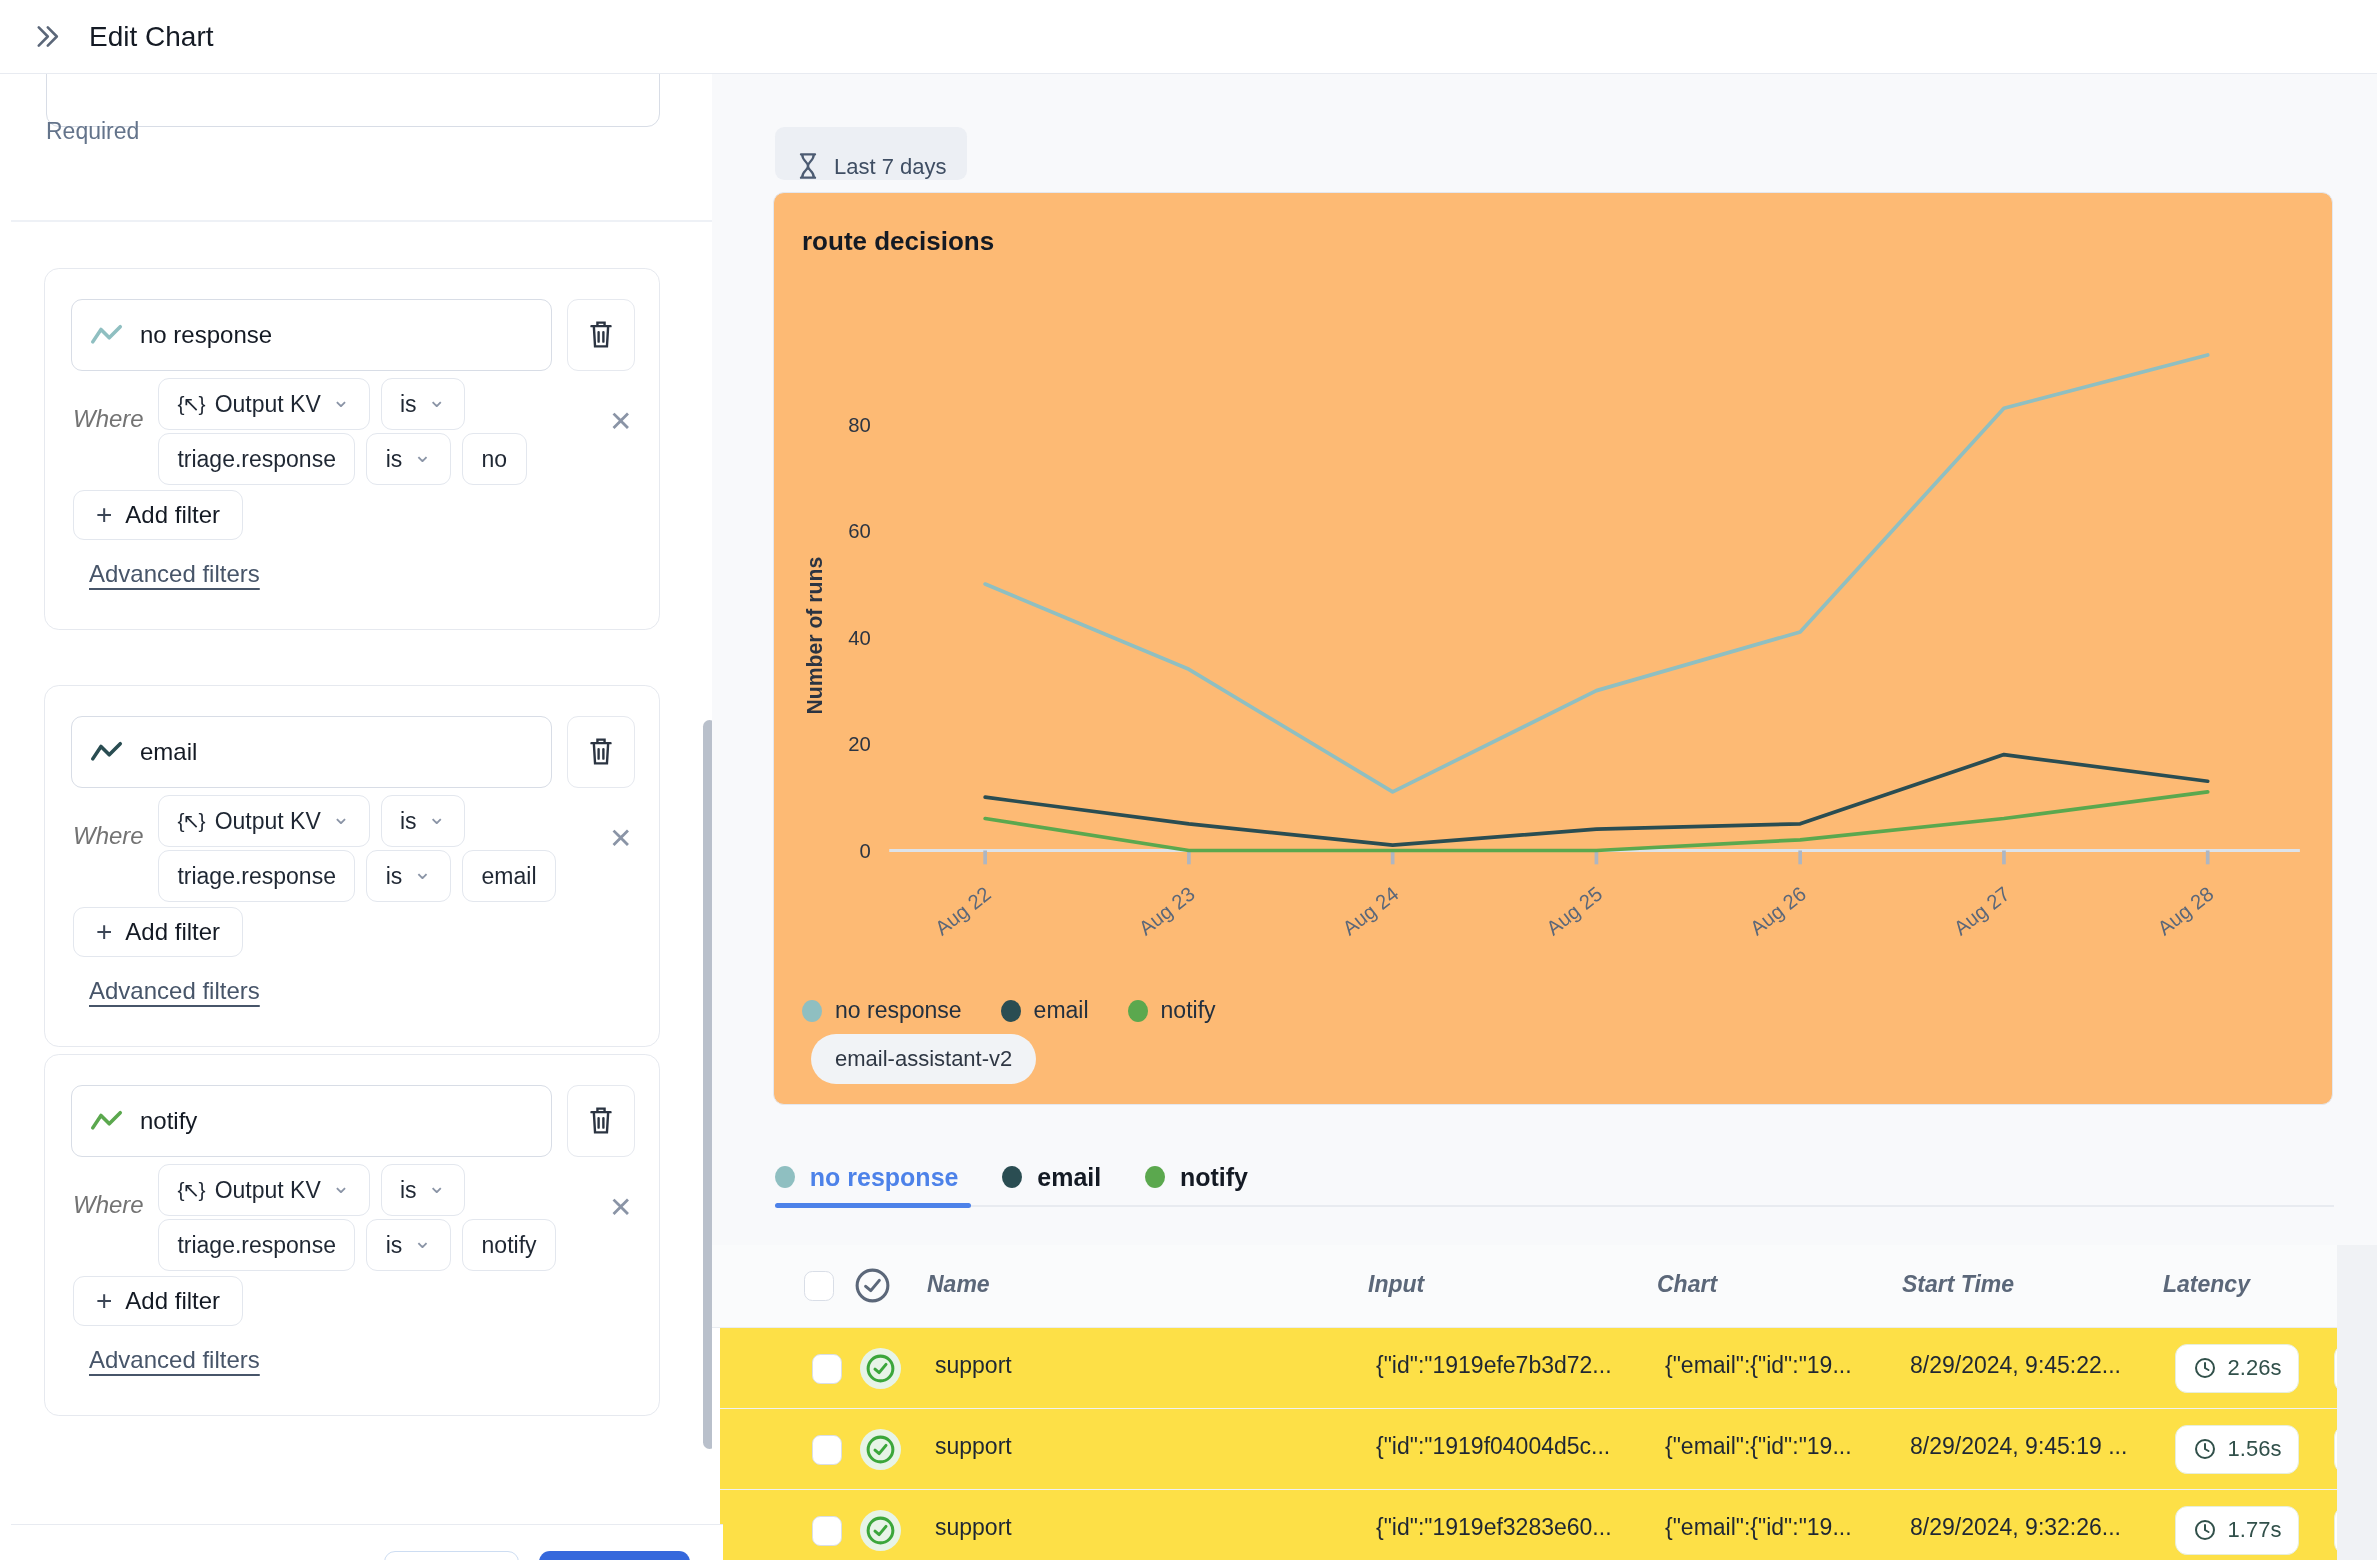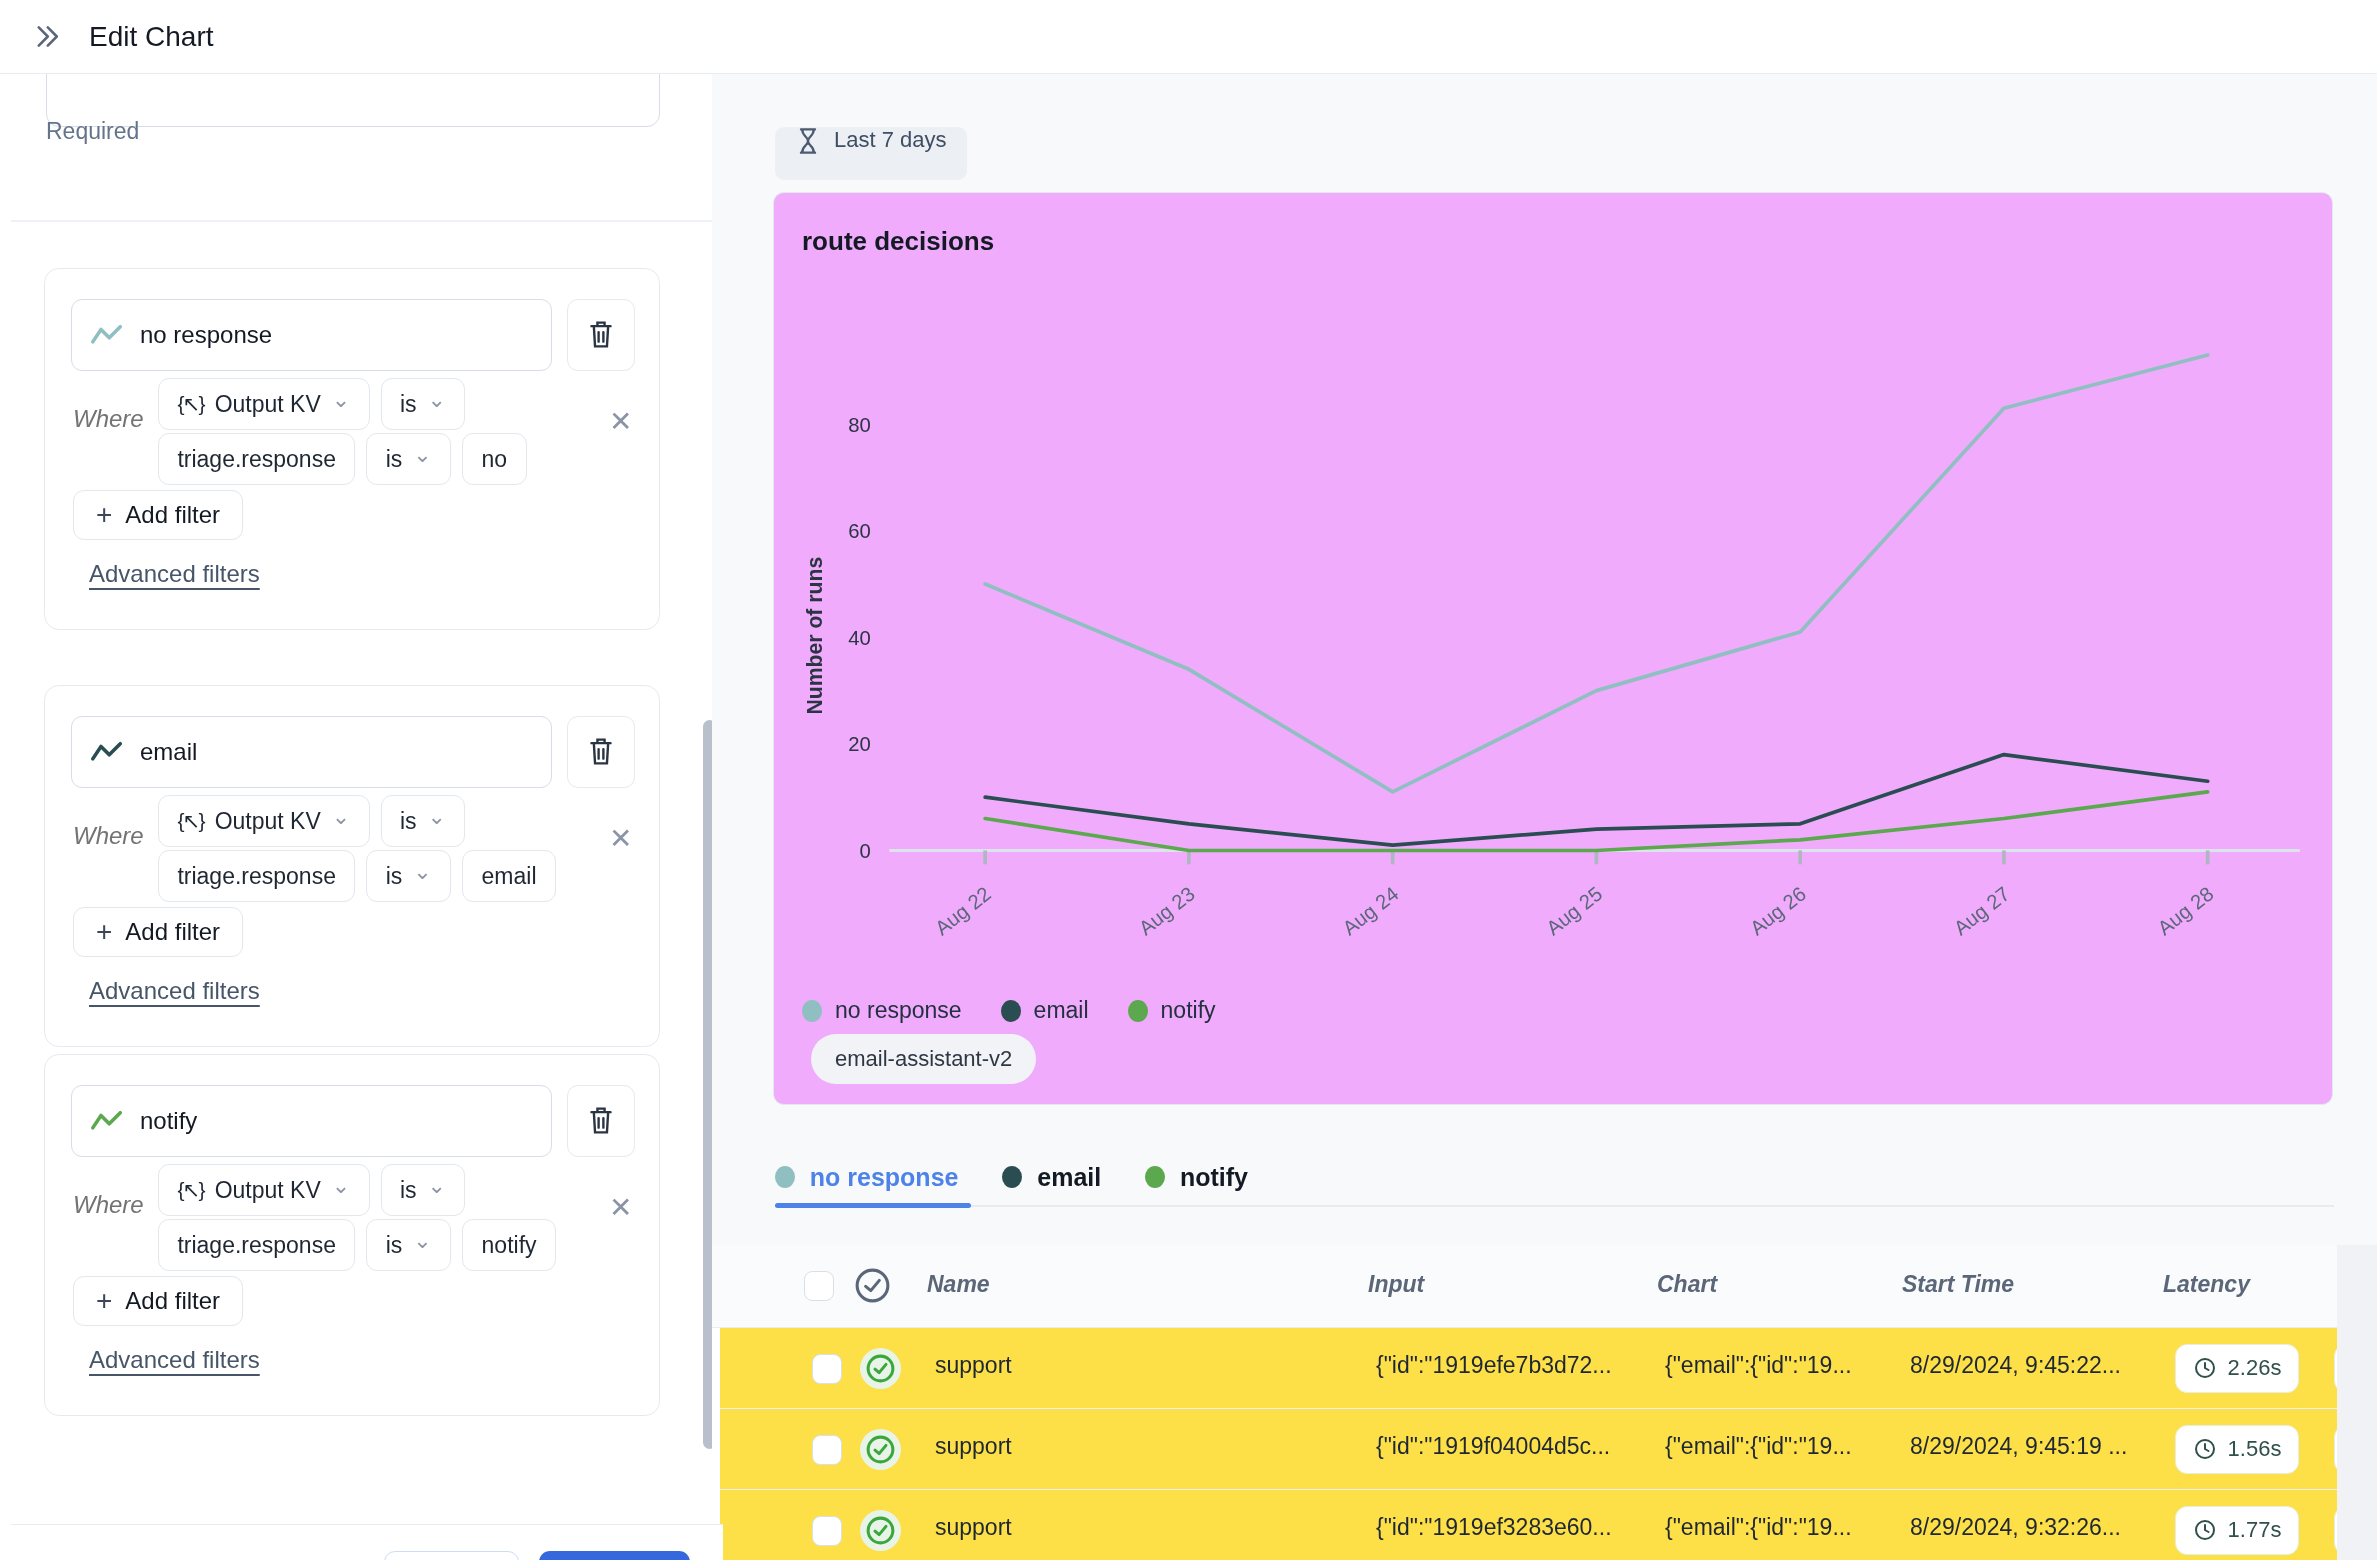--- a/index.html
+++ b/index.html
@@ -40,23 +40,23 @@
   .add-filter .plus{ font-size:28px; color:#3c4656; font-weight:400;}
   .adv-link{ position:absolute; left:44px; top:291px; font-size:24px; color:#475569; text-decoration:underline; text-underline-offset:5.5px; cursor:pointer;}
 
   
   #panel-footer{ left:0; top:1450px; width:712px; height:111px; background:#fff; border-top:1.8px solid #e8ebf1; z-index:4;}
   #cancel-btn{ position:absolute; left:373px; top:26px; width:135px; height:66px; border:1.8px solid #cdddf2; border-radius:11px; background:#fff; color:var(--accent); font-size:25px; font-weight:bold; display:flex; align-items:center; justify-content:center; cursor:pointer;}
   #save-btn{ position:absolute; left:528px; top:26px; width:151px; height:66px; border-radius:11px; background:var(--accent); color:#fff; font-size:25px; font-weight:bold; display:flex; align-items:center; justify-content:center; gap:13px; cursor:pointer;}
 
   
   #main{ left:712px; top:74px; width:1666px; height:1487px; background:#f8f9fb;}
-  #time-chip{ position:absolute; left:63px; top:53px; height:53px; background:#eceff4; border-radius:9.2px; display:inline-flex; align-items:flex-start; gap:13px; padding:0 20px; font-size:22px; color:#3f4e63; cursor:pointer;}
-
-  #chart-card{ position:absolute; left:61px; top:118px; width:1560px; height:913px; background:#f0abfc; border:1.8px solid #e4e8ef; border-radius:11px;}
+  #time-chip{ position:absolute; left:63px; top:53px; height:53px; background:#eceff4; border-radius:9.2px; display:inline-flex; align-items:flex-end; gap:13px; padding:0 20px; font-size:22px; color:#3f4e63; cursor:pointer;}
+
+  #chart-card{ position:absolute; left:61px; top:118px; width:1560px; height:913px; background:#fdba74; border:1.8px solid #e4e8ef; border-radius:11px;}
   #chart-title{ position:absolute; left:28px; top:33px; font-size:26px; font-weight:bold; color:#141a24;}
   #chart-svg{ position:absolute; left:0; top:0; width:1560px; height:913px;}
   #chart-svg text.xt{ font-size:22px; fill:#5b6779;}
   #chart-svg text.yt{ font-size:22px; fill:#2b3442;}
   #chart-svg text.ylab{ font-size:23px; font-weight:bold; fill:#2b3442;}
   #legend{ position:absolute; left:28px; top:804px; display:flex; gap:39px; align-items:center;}
   .legend-item{ display:flex; align-items:center; gap:13px; font-size:23px; color:#23303f;}
   .dot{ width:20px; height:22px; border-radius:50%; background:var(--c);}
   #chart-tag{ position:absolute; left:37px; top:841px; height:50px; background:#f1f3f6; border-radius:25px; display:inline-flex; align-items:center; padding:0 24px; font-size:22px; color:#2f3744;}
 

